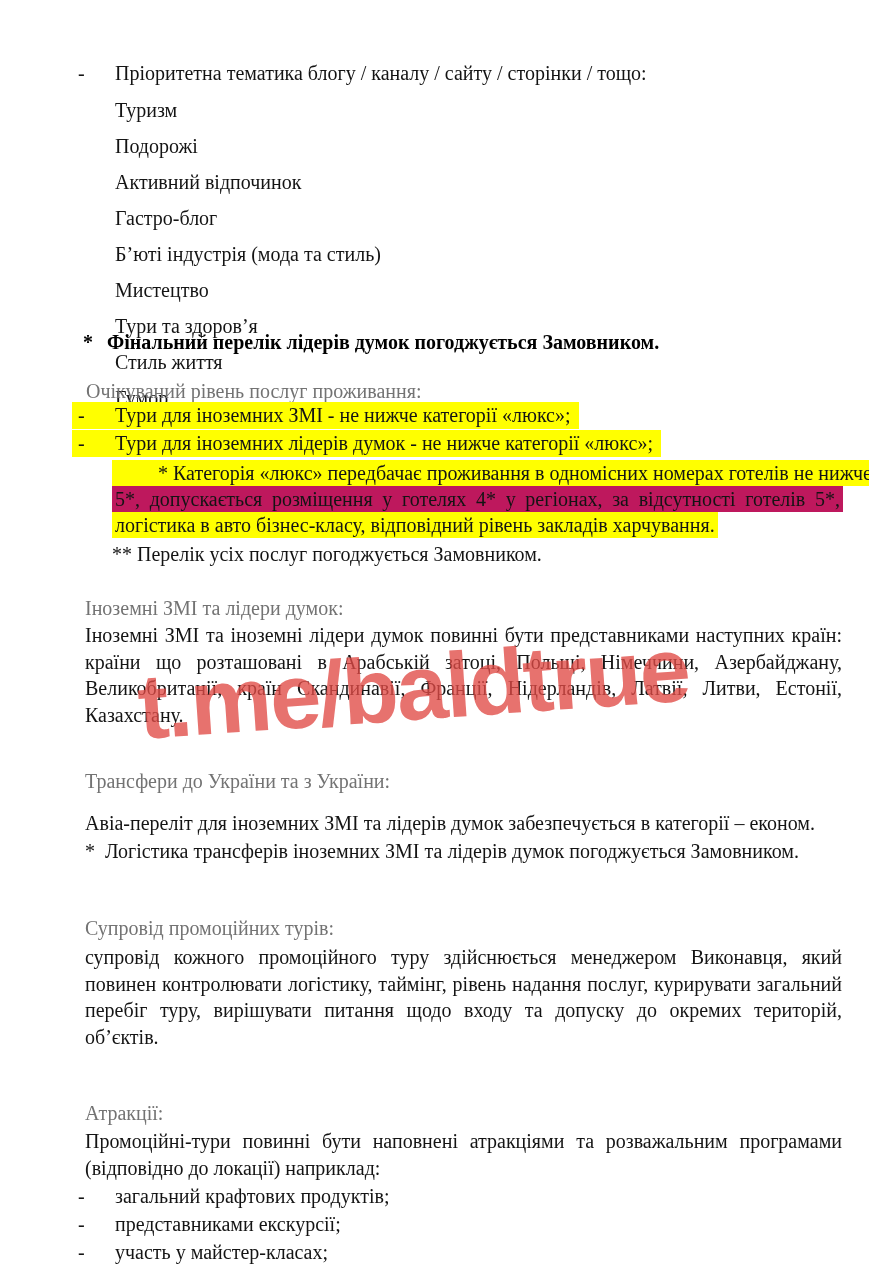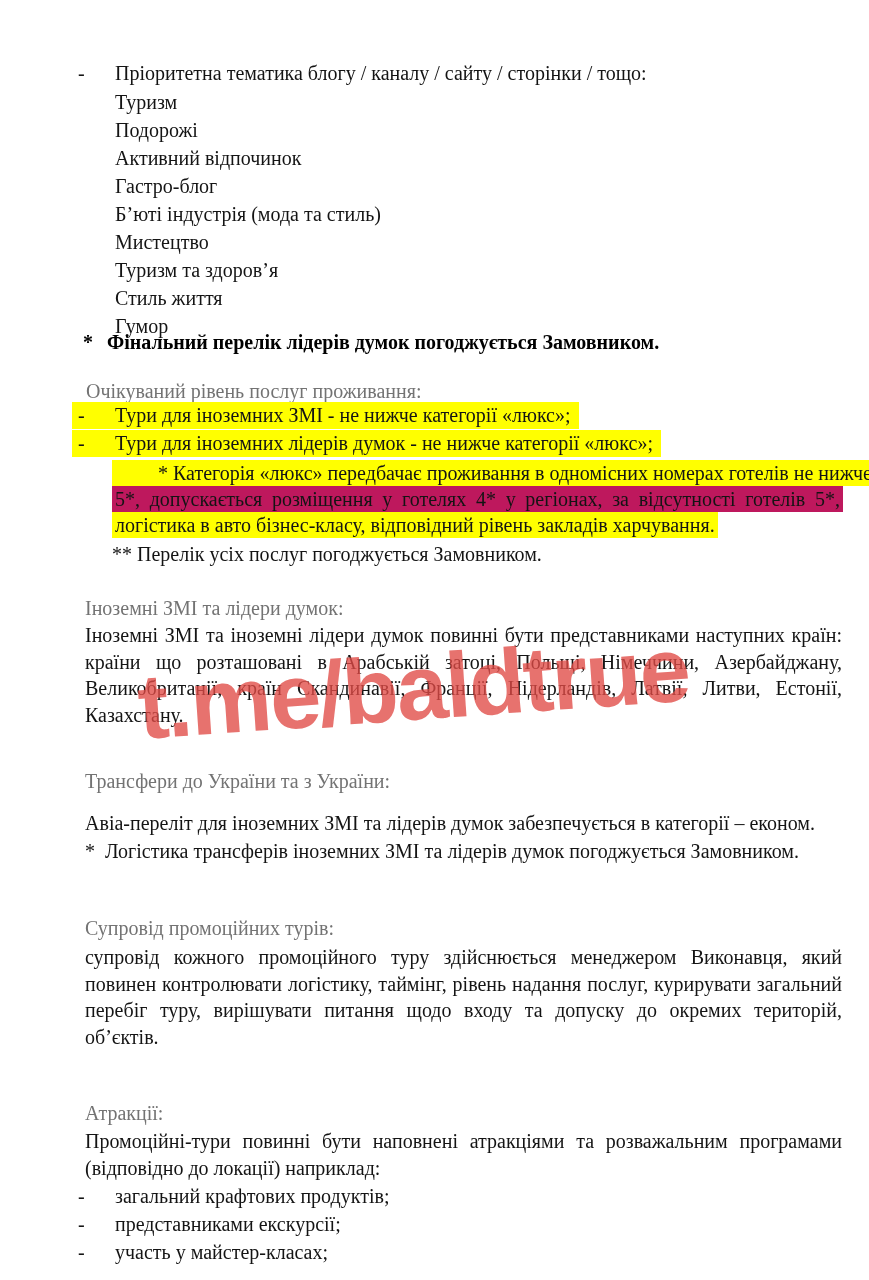--- a/index.html
+++ b/index.html
@@ -19,21 +19,21 @@
   .star-cell { flex:0 0 24px; width:24px; }
   .star-cell-sm { flex:0 0 20px; width:20px; }
   .jline { text-align:justify; text-align-last:justify; white-space:nowrap; }
   .nline { white-space:nowrap; }
   .hl { background:#ffff00; padding:2px 3px; }
   .hl-row {
     position:absolute; left:72px; display:flex; align-items:baseline;
     background:#ffff00; padding:2px 8px 3px 6px;
     font-size:20px; line-height:22px; white-space:nowrap;
   }
-  .topic-line { line-height:28px; white-space:nowrap; }
+  .topic-line { line-height:28px; white-space:nowrap;margin-top:8px; }
   .watermark {
     position:absolute; left:138px; top:655px;
     font-family:"Liberation Sans","DejaVu Sans",sans-serif;
     font-weight:bold; font-size:92px; letter-spacing:-2px;
     color:#e14b46; opacity:0.78;
     transform:rotate(-4deg); transform-origin:left center;
     white-space:nowrap;
   }
 </style>
 </head>
@@ -46,21 +46,21 @@
     <span class="nline">Пріоритетна тематика блогу / каналу / сайту / сторінки / тощо:</span>
   </div>
 
   <div class="abs body-text" style="left:115px; top:88px;">
     <div class="topic-line">Туризм</div>
     <div class="topic-line">Подорожі</div>
     <div class="topic-line">Активний відпочинок</div>
     <div class="topic-line">Гастро-блог</div>
     <div class="topic-line">Б’юті індустрія (мода та стиль)</div>
     <div class="topic-line">Мистецтво</div>
-    <div class="topic-line">Туризм та здоров’я</div>
+    <div class="topic-line">Тури та здоров’я</div>
     <div class="topic-line">Стиль життя</div>
     <div class="topic-line">Гумор</div>
   </div>
 
   <div class="abs row body-text" style="left:83px; top:329px;">
     <span class="star-cell b">*</span>
     <span class="b nline">Фінальний перелік лідерів думок погоджується Замовником.</span>
   </div>
 
   <div class="abs heading" style="left:86px; top:380px;">Очікуваний рівень послуг проживання:</div>

